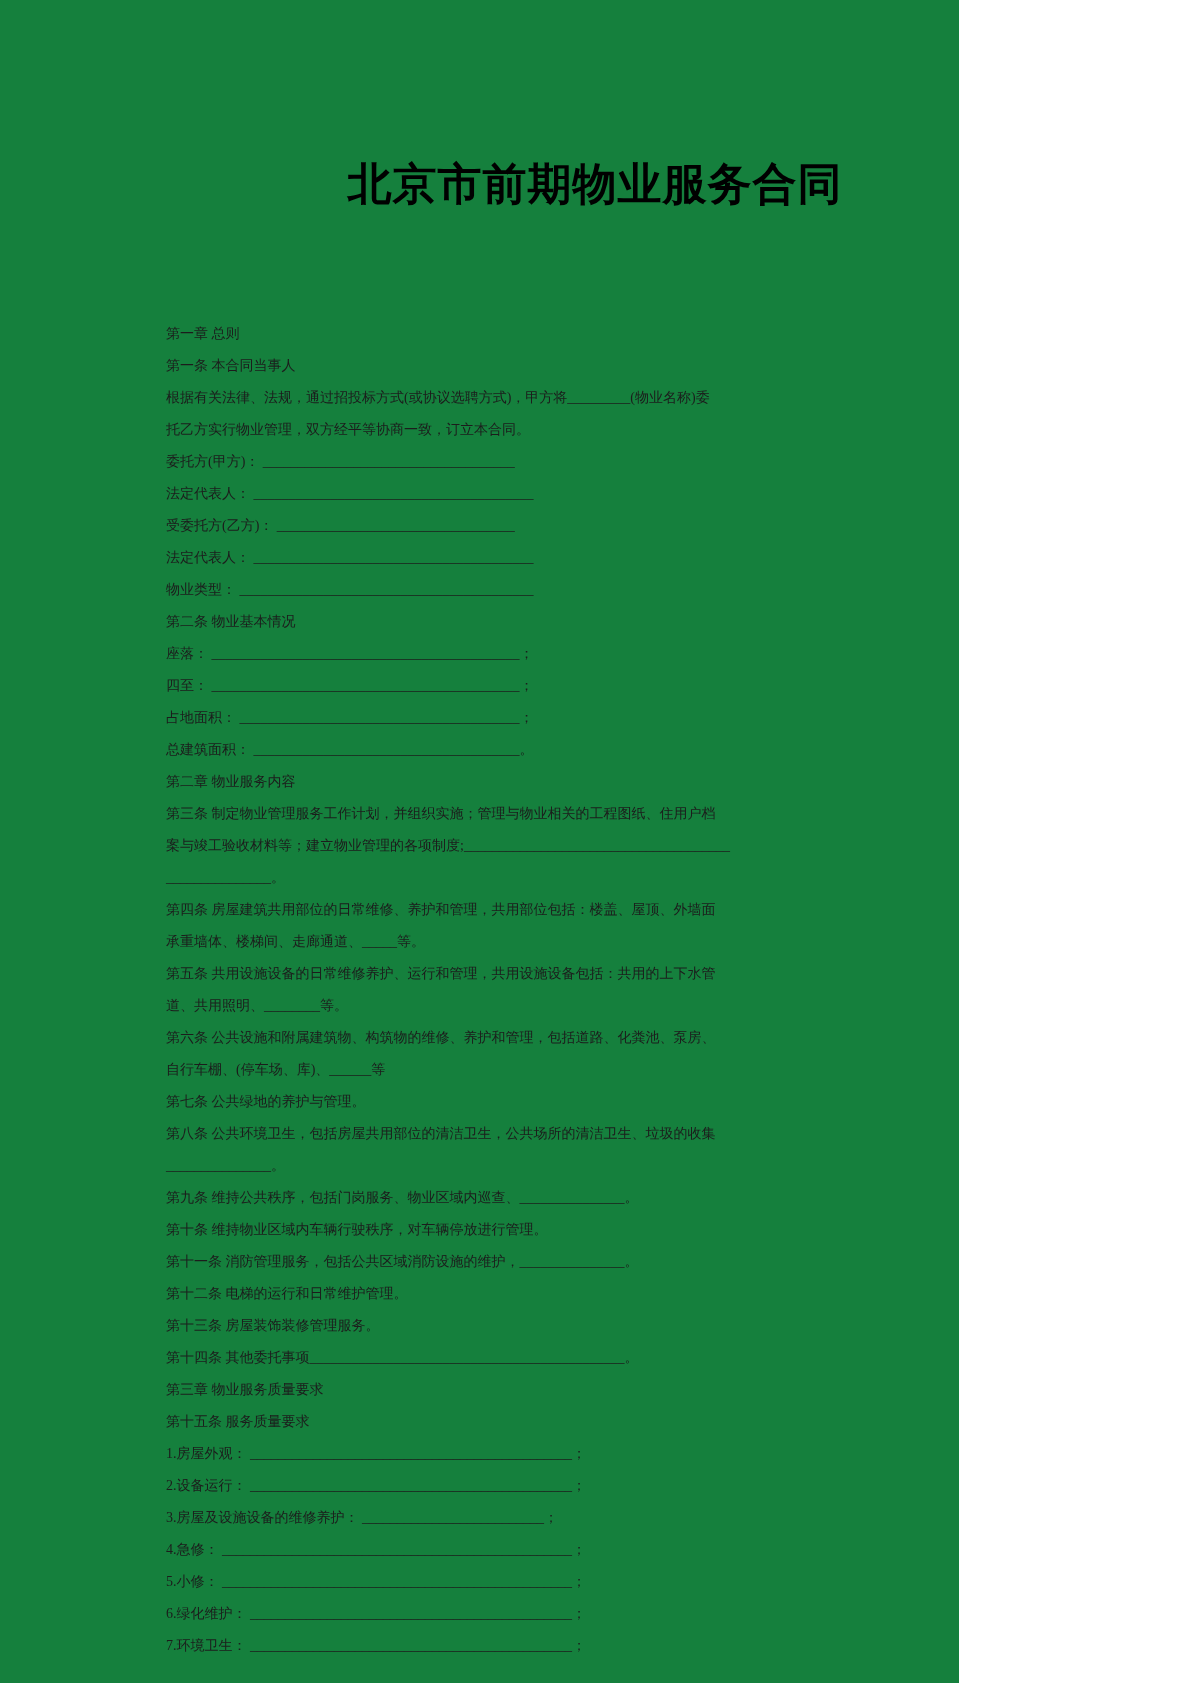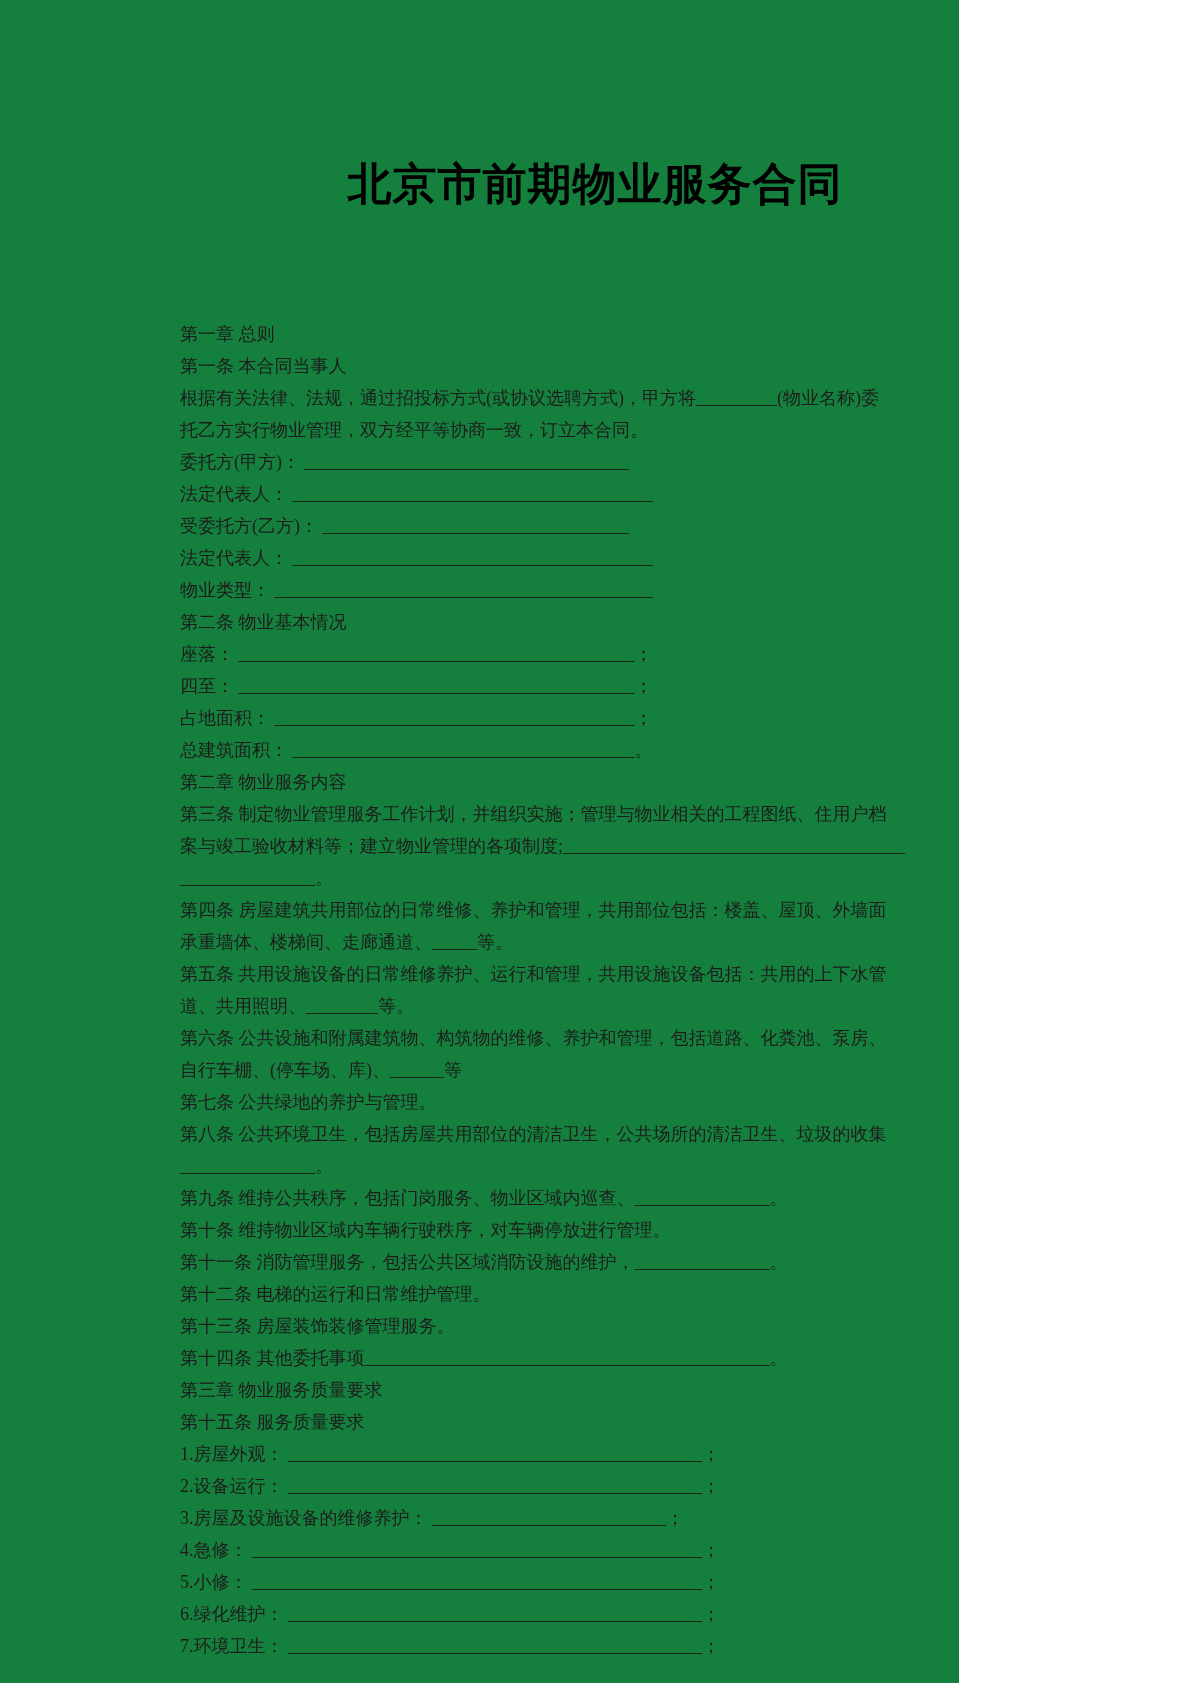--- a/index.html
+++ b/index.html
@@ -24,24 +24,24 @@
     font-weight: bold;
     font-size: 44px;
     line-height: 52px;
     color: #000000;
     letter-spacing: 1px;
     white-space: pre;
   }
   .doc-body {
     position: absolute;
     top: 222px;
-    left: 180px;
+    left: 166px;
     width: 880px;
     font-family: "Liberation Serif", "DejaVu Serif", serif;
-    font-size: 18px;
+    font-size: 14px;
     line-height: 32px;
     color: #1c1c1c;
     white-space: pre;
   }
   .doc-line {
     height: 32px;
     white-space: pre;
   }
 </style>
 </head>

